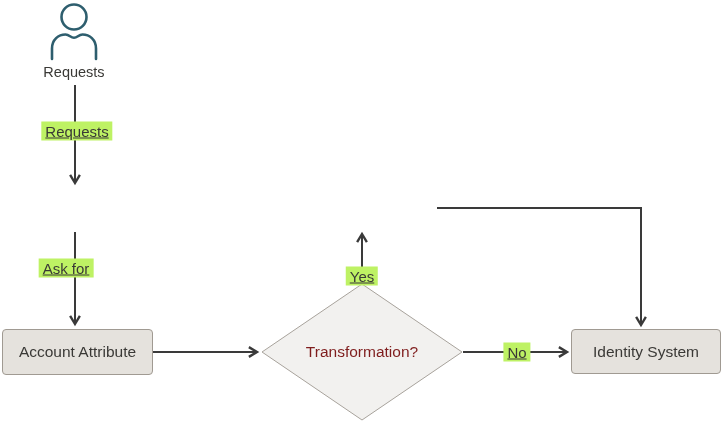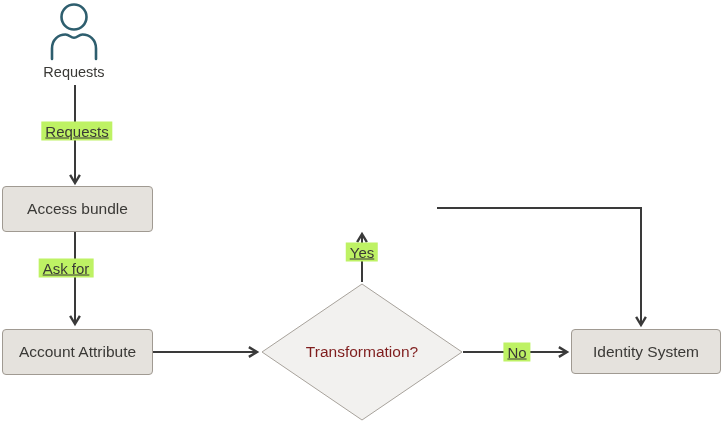--- a/index.html
+++ b/index.html
@@ -61,21 +61,21 @@
     transform: translate(-50%, -50%);
     background: #bef264;
     padding: 1px 4px;
     font-size: 15px;
     color: #3a3936;
     white-space: nowrap;
     text-decoration: underline;
   }
   .lbl-requests { left: 77px;  top: 131px; }
   .lbl-ask-for  { left: 66px;  top: 268px; }
-  .lbl-yes      { left: 362px; top: 252px; }
+  .lbl-yes      { left: 362px; top: 276px; }
   .lbl-no       { left: 517px; top: 352px; }
 </style>
 </head>
 <body>
 
 <div class="stage">
 
   <svg class="edges-svg" viewBox="0 0 724 422" xmlns="http://www.w3.org/2000/svg">
     <defs>
       <marker id="arrow" viewBox="0 0 12 12" refX="9.5" refY="6" markerWidth="13" markerHeight="13" orient="auto-start-reverse" markerUnits="userSpaceOnUse">
@@ -95,23 +95,20 @@
       <path d="M75 232 L75 324" marker-end="url(#arrow)"></path>
       <path d="M153 352 L257 352" marker-end="url(#arrow)"></path>
       <path d="M362 282 L362 234" marker-end="url(#arrow)"></path>
       <path d="M437 208 L641 208 L641 325" marker-end="url(#arrow)"></path>
       <path d="M463 352 L567 352" marker-end="url(#arrow)"></path>
     </g>
   </svg>
 
   <div class="identity-label">Requests</div>
 
-  <div class="node node-access-bundle">
-    <span>Access bundle</span>
-  </div>
 
   <div class="node node-account-attr">
     <span>Account Attribute</span>
   </div>
 
   <div class="decision-label">
     <span>Transformation?</span>
   </div>
 
 

